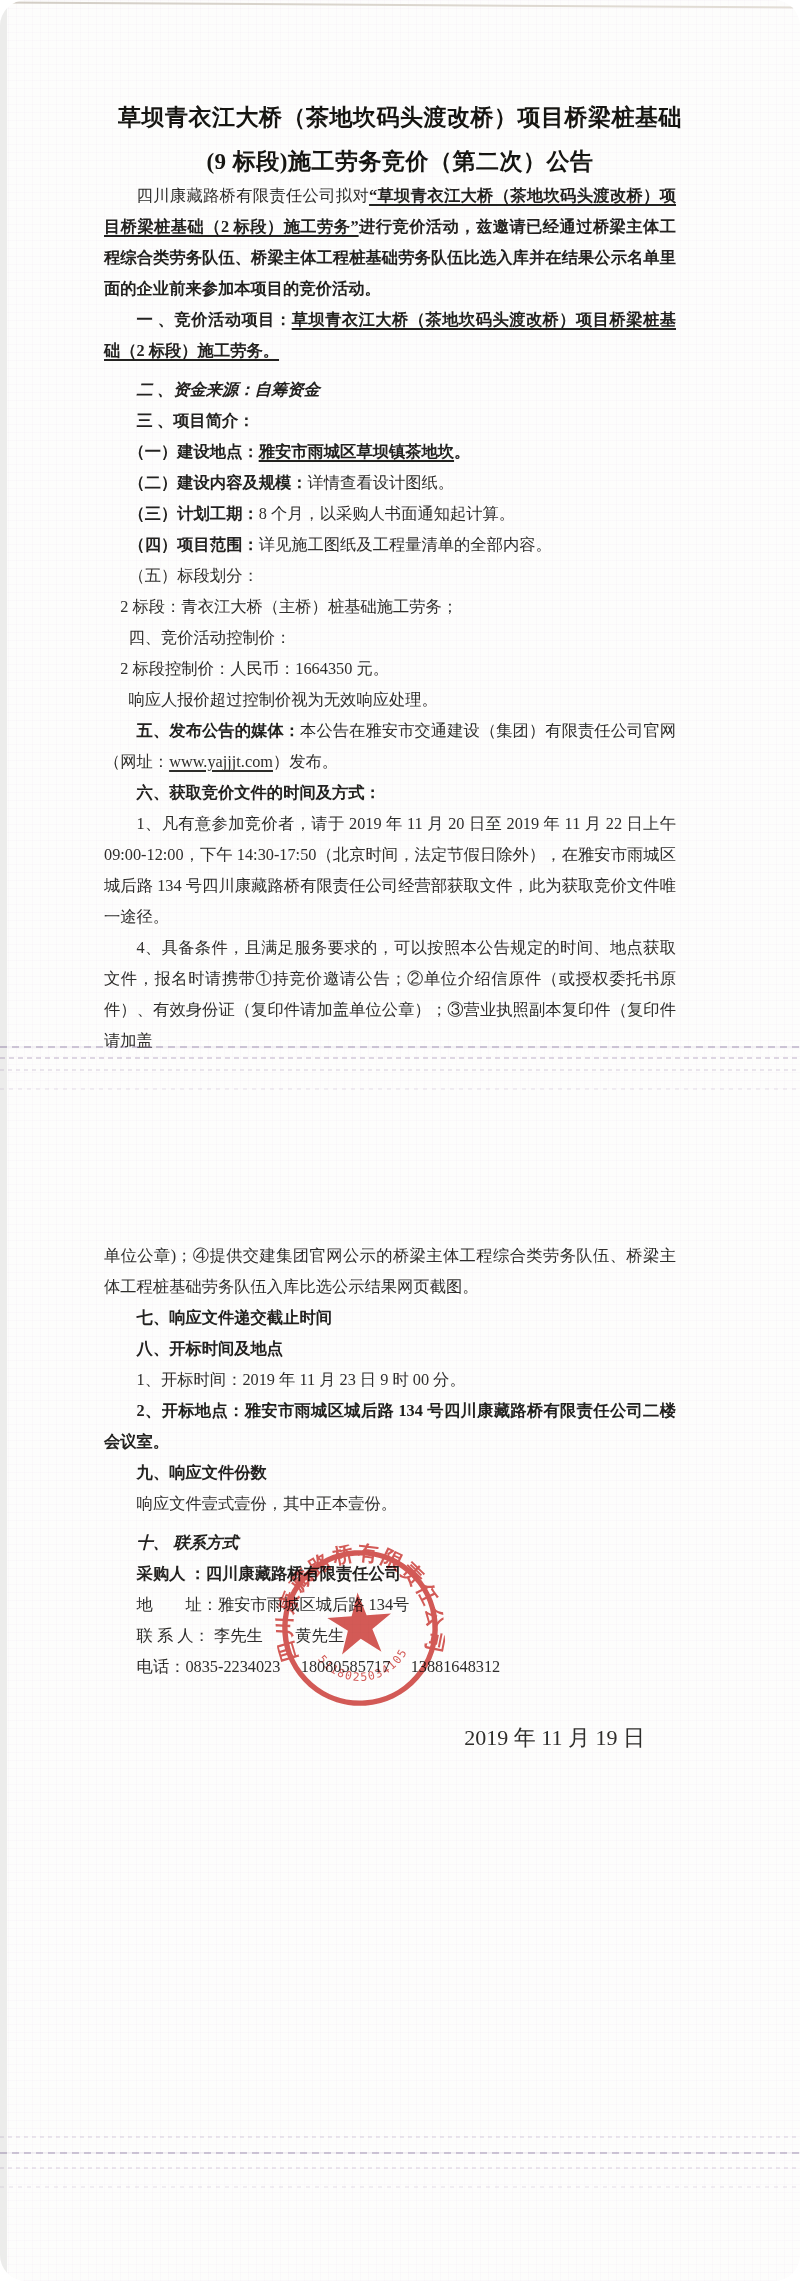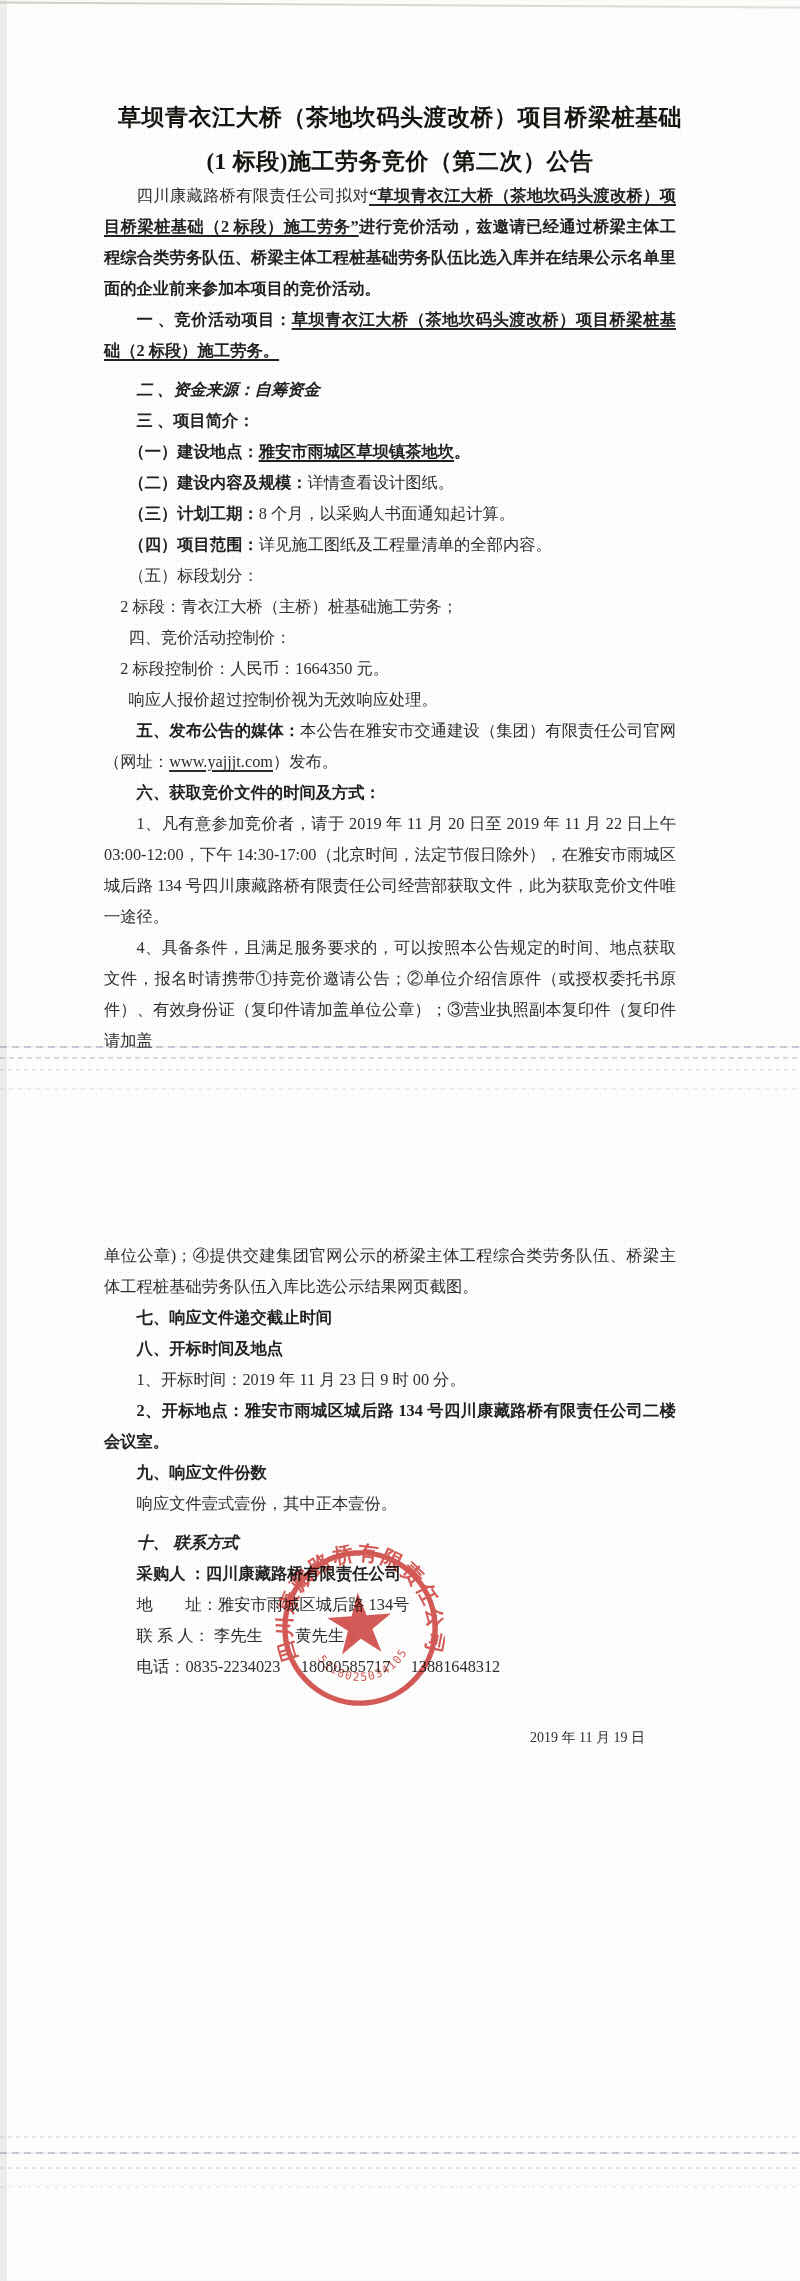--- a/index.html
+++ b/index.html
@@ -1,19 +1,20 @@
 <!DOCTYPE html>
 <html><head>
 <meta charset="utf-8">
 <style>
   html,body{margin:0;padding:0;background:#ffffff;}
   .scan{
     position:relative;width:800px;height:2281px;overflow:hidden;
     background:#fdfdfc;
     font-family:"Liberation Serif","DejaVu Serif",serif;
+    border-radius:26px;
   }
   .scan::before{
     content:"";position:absolute;inset:0;pointer-events:none;
     background:
       repeating-linear-gradient(0deg, rgba(226,206,231,.09) 0 1px, transparent 1px 8px),
       repeating-linear-gradient(90deg, rgba(226,206,231,.09) 0 1px, transparent 1px 8px);
   }
   .left-strip{position:absolute;left:0;top:0;width:7px;height:100%;background:#ececeb;}
   .top-edge{
     position:absolute;left:-6px;top:4px;width:812px;height:2px;
@@ -25,21 +26,21 @@
   }
   .doc-body{position:absolute;left:104px;width:572px;color:#2e2d2b;}
   .body-p1{top:180px;}
   .body-p2{top:1240px;}
   p.para{margin:0;font-size:16.3px;line-height:31px;text-align:justify;}
   p.para.gap{margin-top:8px;font-style:italic;}
   .b{font-weight:700;color:#232220;}
   .u{text-decoration:underline;text-underline-offset:3px;text-decoration-thickness:1.5px;}
   .date-line{
     position:absolute;top:1722px;right:155px;
-    font-size:14px;line-height:31px;color:#2e2d2b;
+    font-size:22px;line-height:31px;color:#2e2d2b;
   }
   
   .stamp{
     position:absolute;left:276px;top:1544px;width:168px;height:168px;
     transform:rotate(-4deg);mix-blend-mode:multiply;opacity:.88;pointer-events:none;
   }
   .seal-ring{fill:none;stroke:#cf4440;stroke-width:5.5px;}
   .seal-text{fill:#cf4440;font-size:21px;letter-spacing:2px;font-weight:700;
     font-family:"Liberation Serif","DejaVu Serif",serif;}
   .seal-num{fill:#cf4440;font-size:11.5px;letter-spacing:1.5px;
@@ -57,40 +58,40 @@
 </head>
 <body>
 
 <div class="scan">
 
   <div class="left-strip"></div>
   <div class="top-edge"></div>
 
   <div class="title-block">
     <div>草坝青衣江大桥（茶地坎码头渡改桥）项目桥梁桩基础</div>
-    <div>(1 标段)施工劳务竞价（第二次）公告</div>
+    <div>(9 标段)施工劳务竞价（第二次）公告</div>
   </div>
 
   <div class="doc-body body-p1">
       <p class="para" style="text-indent: 2em;"><span class="">四川康藏路桥有限责任公司拟对</span><span class="b u">“草坝青衣江大桥（茶地坎码头渡改桥）项目桥梁桩基础（2 标段）施工劳务”</span><span class="b ">进行竞价活动，兹邀请已经通过桥梁主体工程综合类劳务队伍、桥梁主体工程桩基础劳务队伍比选入库并在结果公示名单里面的企业前来参加本项目的竞价活动。</span></p>
       <p class="para" style="text-indent: 2em;"><span class="b ">一 、竞价活动项目：</span><span class="b u">草坝青衣江大桥（茶地坎码头渡改桥）项目桥梁桩基础（2 标段）施工劳务。</span></p>
       <p class="para gap" style="text-indent: 2em;"><span class="b ">二 、资金来源：</span><span class="b ">自筹资金</span></p>
       <p class="para" style="text-indent: 2em;"><span class="b ">三 、项目简介：</span></p>
       <p class="para" style="text-indent: 1.5em;"><span class="b ">（一）建设地点：</span><span class="b u">雅安市雨城区草坝镇茶地坎</span><span class="b ">。</span></p>
       <p class="para" style="text-indent: 1.5em;"><span class="b ">（二）建设内容及规模：</span><span class="">详情查看设计图纸。</span></p>
       <p class="para" style="text-indent: 1.5em;"><span class="b ">（三）计划工期：</span><span class="">8 个月，以采购人书面通知起计算。</span></p>
       <p class="para" style="text-indent: 1.5em; font-family: Liberation Serif, serif;"><span class="b ">（四）项目范围：</span><span class="">详见施工图纸及工程量清单的全部内容。</span></p>
       <p class="para" style="text-indent: 1.5em;"><span class="">（五）标段划分：</span></p>
       <p class="para" style="text-indent: 1em;"><span class="">2 标段：青衣江大桥（主桥）桩基础施工劳务；</span></p>
       <p class="para" style="text-indent: 1.5em;"><span class="">四、竞价活动控制价：</span></p>
       <p class="para" style="text-indent: 1em;"><span class="">2 标段控制价：人民币：1664350 元。</span></p>
       <p class="para" style="text-indent: 1.5em;"><span class="">响应人报价超过控制价视为无效响应处理。</span></p>
       <p class="para" style="text-indent: 2em;"><span class="b ">五、发布公告的媒体：</span><span class="">本公告在雅安市交通建设（集团）有限责任公司官网（网址：</span><span class="u">www.yajjjt.com</span><span class="">）发布。</span></p>
       <p class="para" style="text-indent: 2em;"><span class="b ">六、获取竞价文件的时间及方式：</span></p>
-      <p class="para" style="text-indent: 2em;"><span class="">1、凡有意参加竞价者，请于 2019 年 11 月 20 日至 2019 年 11 月 22 日上午 03:00-12:00，下午 14:30-17:00（北京时间，法定节假日除外），在雅安市雨城区城后路 134 号四川康藏路桥有限责任公司经营部获取文件，此为获取竞价文件唯一途径。</span></p>
+      <p class="para" style="text-indent: 2em;"><span class="">1、凡有意参加竞价者，请于 2019 年 11 月 20 日至 2019 年 11 月 22 日上午 09:00-12:00，下午 14:30-17:50（北京时间，法定节假日除外），在雅安市雨城区城后路 134 号四川康藏路桥有限责任公司经营部获取文件，此为获取竞价文件唯一途径。</span></p>
       <p class="para" style="text-indent: 2em;"><span class="">4、具备条件，且满足服务要求的，可以按照本公告规定的时间、地点获取文件，报名时请携带①持竞价邀请公告；②单位介绍信原件（或授权委托书原件）、有效身份证（复印件请加盖单位公章）；③营业执照副本复印件（复印件请加盖</span></p>
     </div>
 
   <div class="sep sep-a s1"></div>
   <div class="sep sep-b s2"></div>
   <div class="sep sep-c s3"></div>
   <div class="sep sep-d s4"></div>
 
   <div class="doc-body body-p2">
       <p class="para" style="text-indent: 0em;"><span class="">单位公章)；④提供交建集团官网公示的桥梁主体工程综合类劳务队伍、桥梁主体工程桩基础劳务队伍入库比选公示结果网页截图。</span></p>

